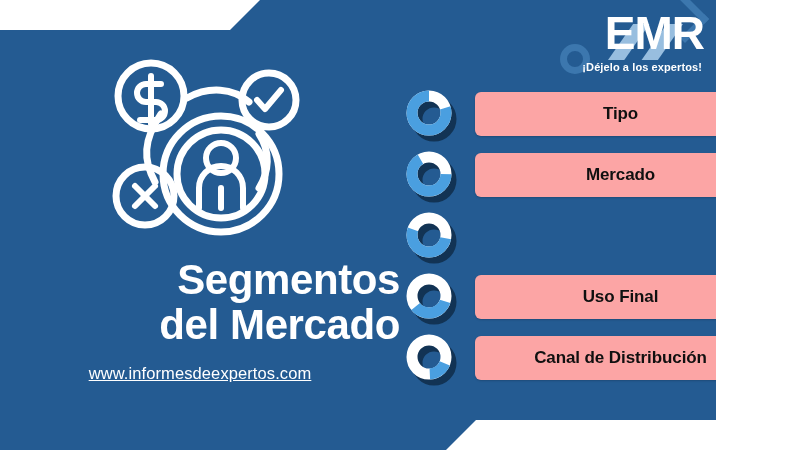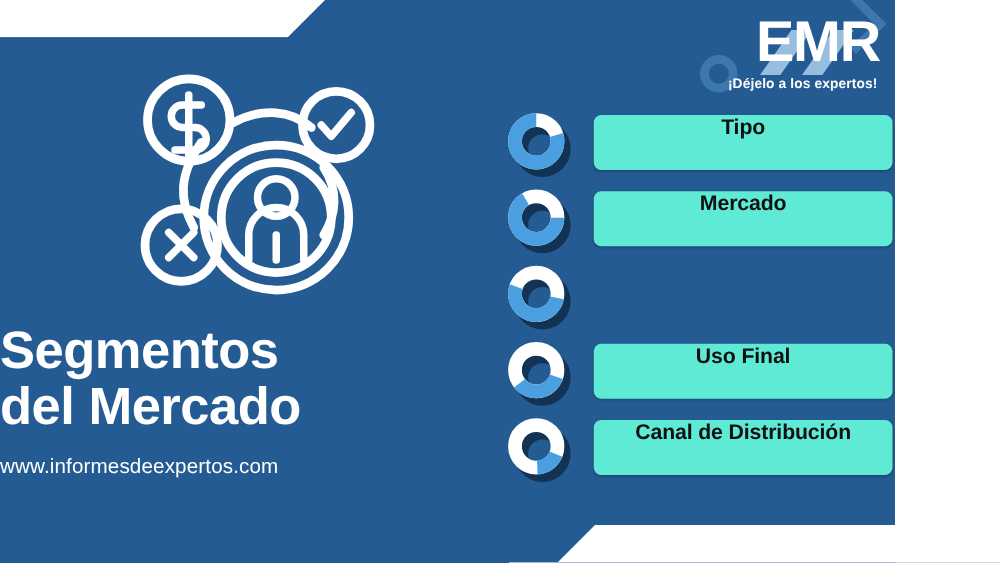--- a/index.html
+++ b/index.html
@@ -117,34 +117,35 @@
     width: 400px;
   }
   .hero-icon {
     display: block;
     margin: 0 auto;
     width: 218px;
     height: 196px;
   }
   .title {
     margin: 14px 0 0 0;
-    text-align: left;
+    text-align: right;
     color: #FFFFFF;
     font-size: 42px;
     font-weight: bold;
     line-height: 1.07;
     letter-spacing: -0.4px;
   }
   .title-line { display: block; }
   .site-url {
     margin-top: 16px;
-    text-align: left;
+    text-align: center;
     color: #FFFFFF;
     font-size: 16.5px;
     letter-spacing: .1px;
+    text-decoration: underline;
   }
 
   
   .seg-list {
     position: absolute;
     left: 404px;
     top: 86px;
     width: 320px;
   }
   .seg-row {
@@ -157,26 +158,27 @@
     top: 2px;
     width: 56px;
     height: 56px;
   }
   .seg-pill {
     position: absolute;
     left: 71px;
     top: 6px;
     width: 239px;
     height: 44px;
-    background: #5eead4;
+    background: #fca5a5;
     border-radius: 6px;
     display: flex;
-    align-items: flex-start;
+    align-items: center;
     justify-content: center;
     box-shadow: 0 1px 2px rgba(0,0,0,.18);
+    padding-left: 26px;
   }
   .seg-pill-label {
     color: #101010;
     font-size: 17px;
     font-weight: bold;
     letter-spacing: -0.1px;
     white-space: nowrap;
   }
 </style>
 </head>

